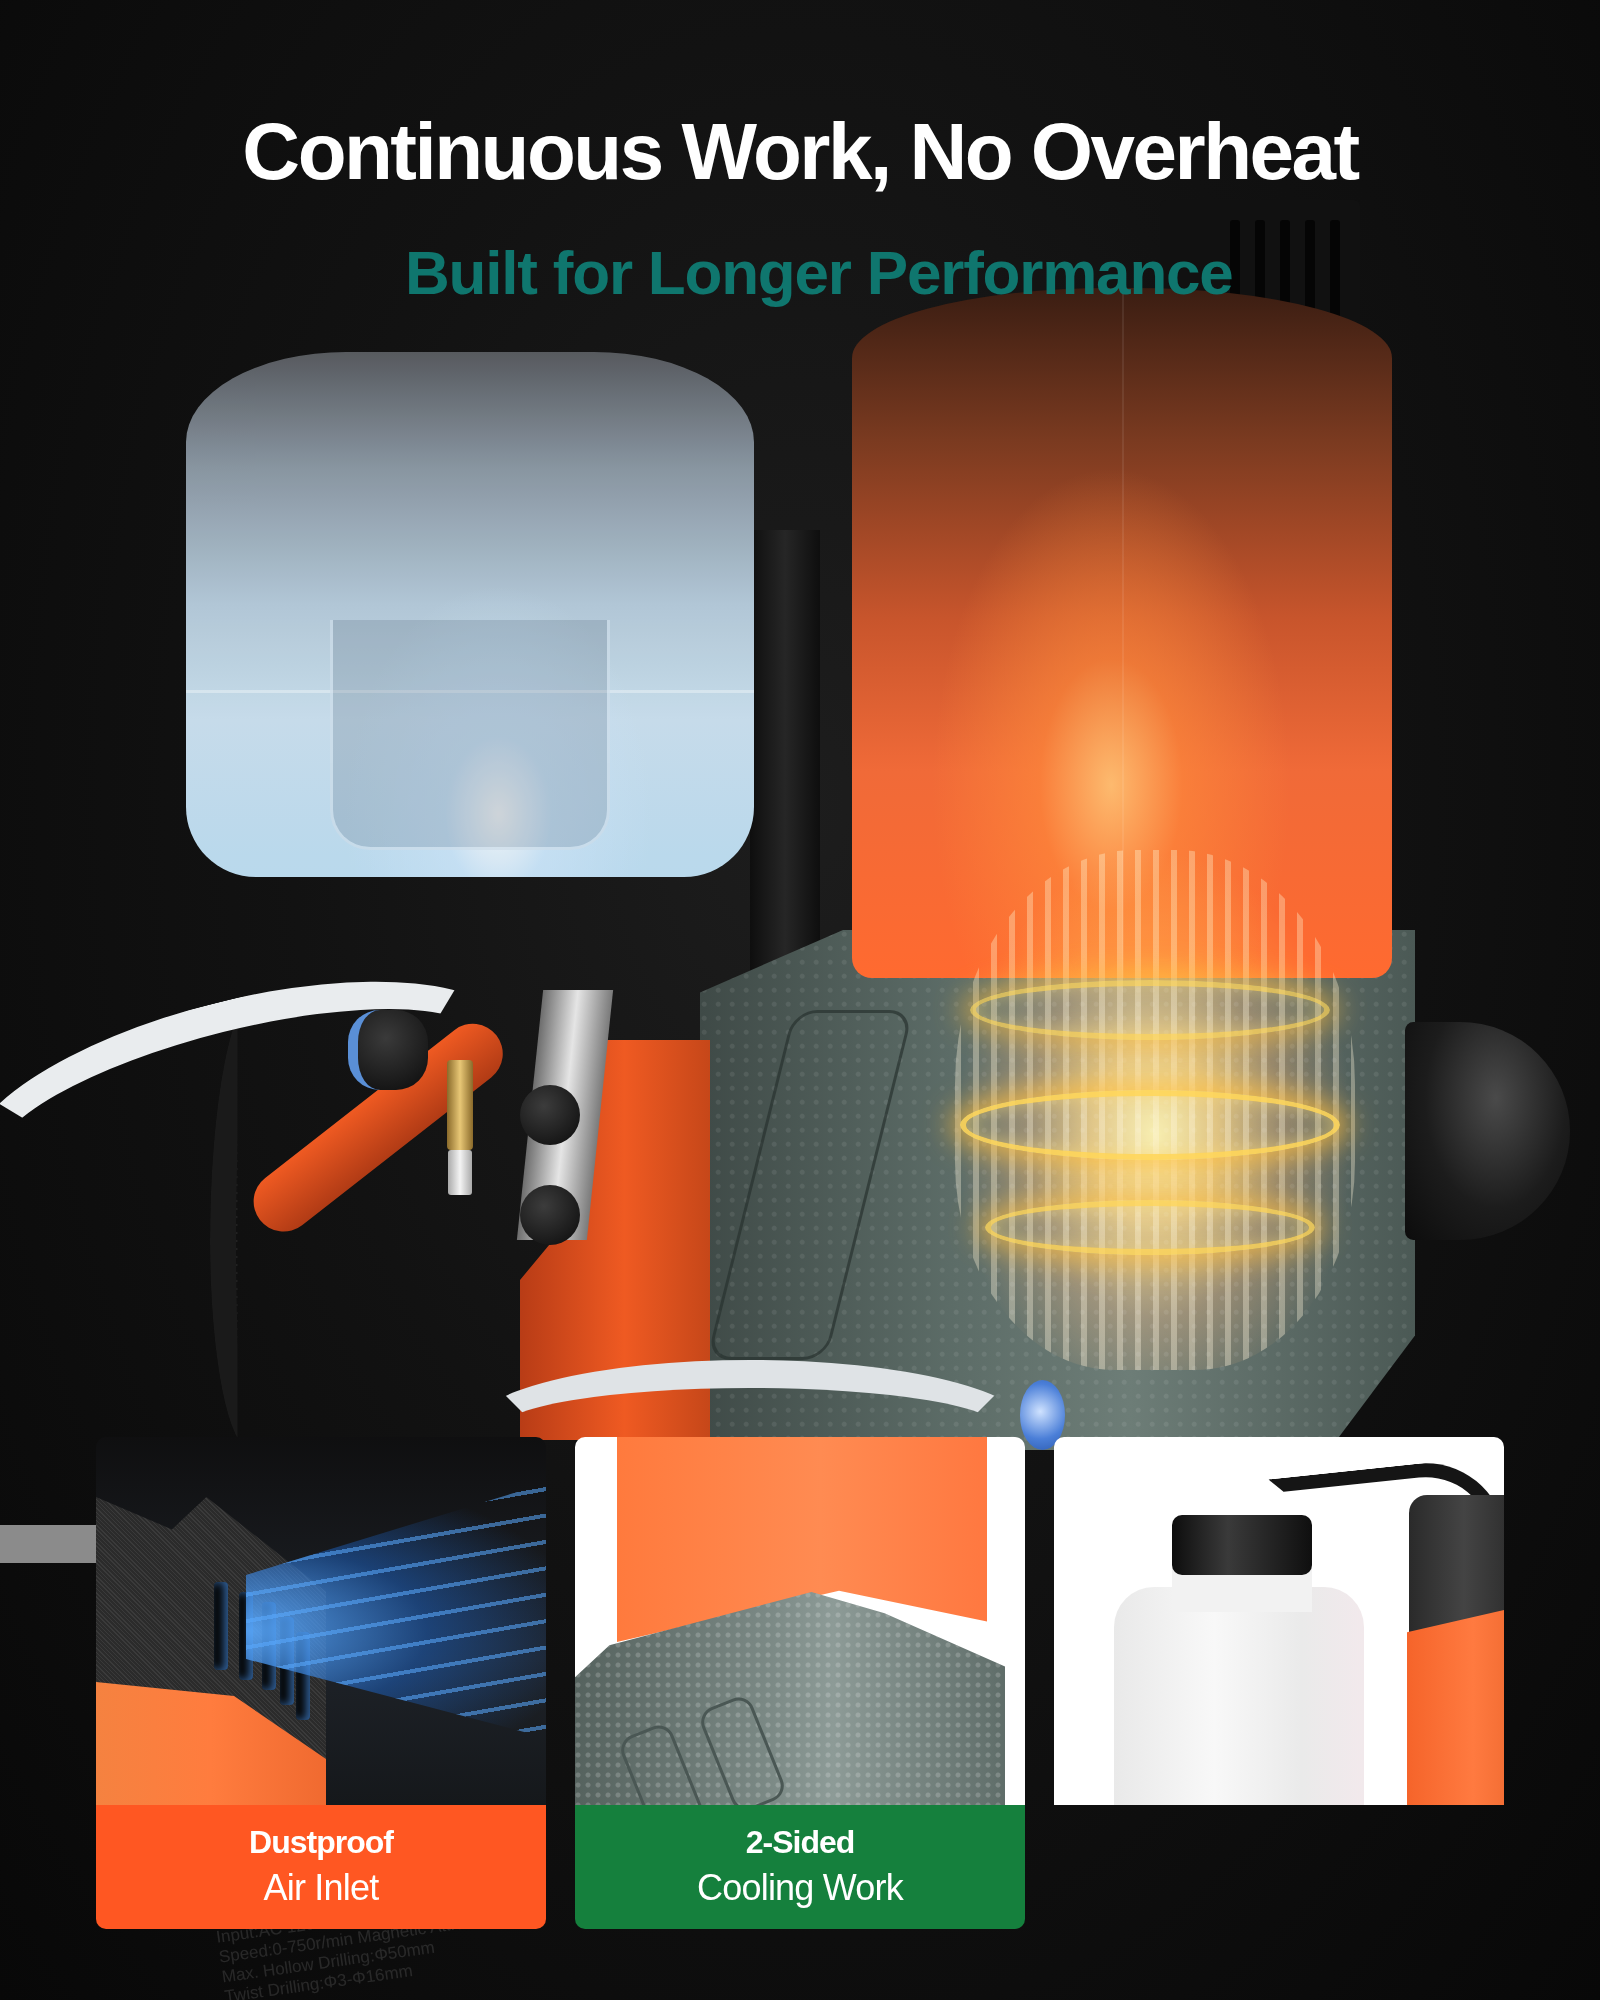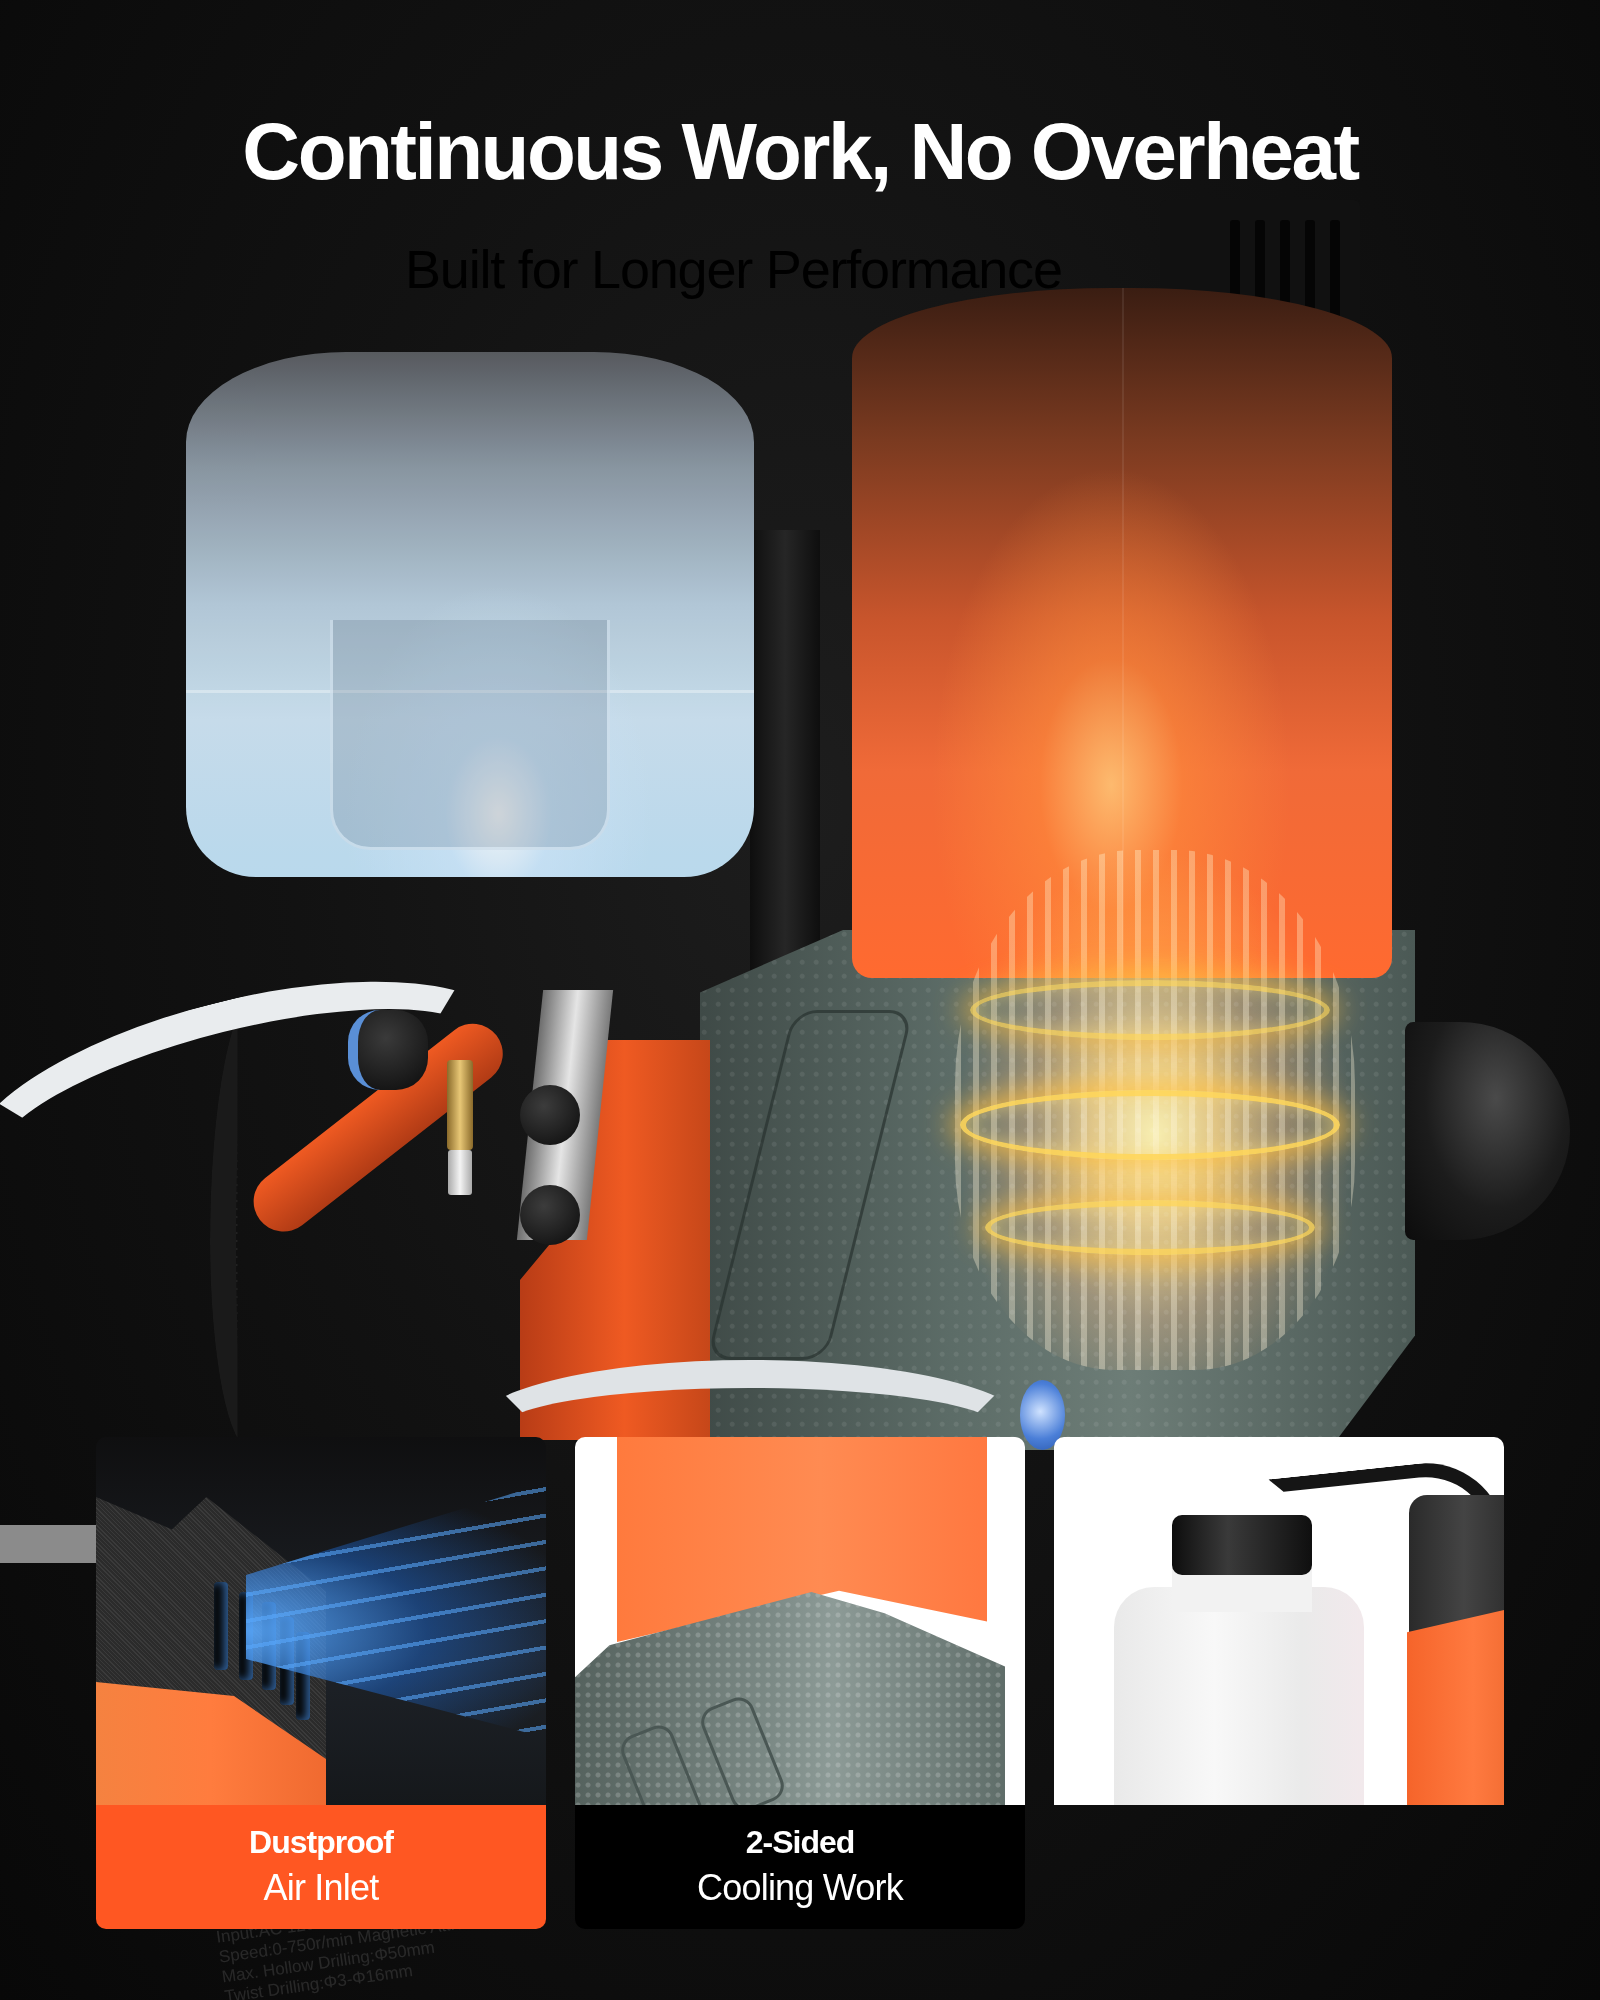--- a/index.html
+++ b/index.html
@@ -13,22 +13,22 @@
   .abs { position: absolute; }
 
   
   .headline {
     position: absolute; left: 0; width: 1600px; top: 112px;
     text-align: center; font-weight: 700; font-size: 80px;
     letter-spacing: -2.5px; line-height: 1; color: #fff; z-index: 20;
   }
   .subhead {
     position: absolute; left: 405px; top: 242px;
-    font-size: 54px; font-weight: 400; letter-spacing: -1.2px;
-    line-height: 1; color: #000000; z-index: 20;
+    font-size: 62px; font-weight: 700; letter-spacing: -1.2px;
+    line-height: 1; color: #0f766e; z-index: 20;
   }
 
   
   .hero { position: absolute; left: 0; top: 0; width: 1600px; height: 2000px; z-index: 1; }
 
   .column-rail { left: 750px; top: 530px; width: 70px; height: 1000px;
     background: linear-gradient(90deg, #0e0e0e, #262626 50%, #0e0e0e); }
 
   .motor-cap { left: 1160px; top: 200px; width: 200px; height: 120px;
     background: #111; border-radius: 6px 6px 0 0; }
@@ -266,21 +266,21 @@
 </div>
 
 <div class="card card-2">
   <div class="card-image">
     <div class="c2-bg"></div>
     <div class="c2-orange"></div>
     <div class="c2-gray"></div>
     <div class="c2-slot" style="left:140px; top:262px;"></div>
     <div class="c2-slot" style="left:60px; top:290px;"></div>
   </div>
-  <div class="card-label" style="background:#000000;">
+  <div class="card-label" style="background:#15803d;">
     <div class="card-title">2-Sided</div>
     <div class="card-subtitle">Cooling Work</div>
   </div>
 </div>
 
 <div class="card card-3">
   <div class="card-image">
     <div class="c3-bg"></div>
     <div class="c3-hose"></div>
     <div class="c3-motor-dark"></div>

